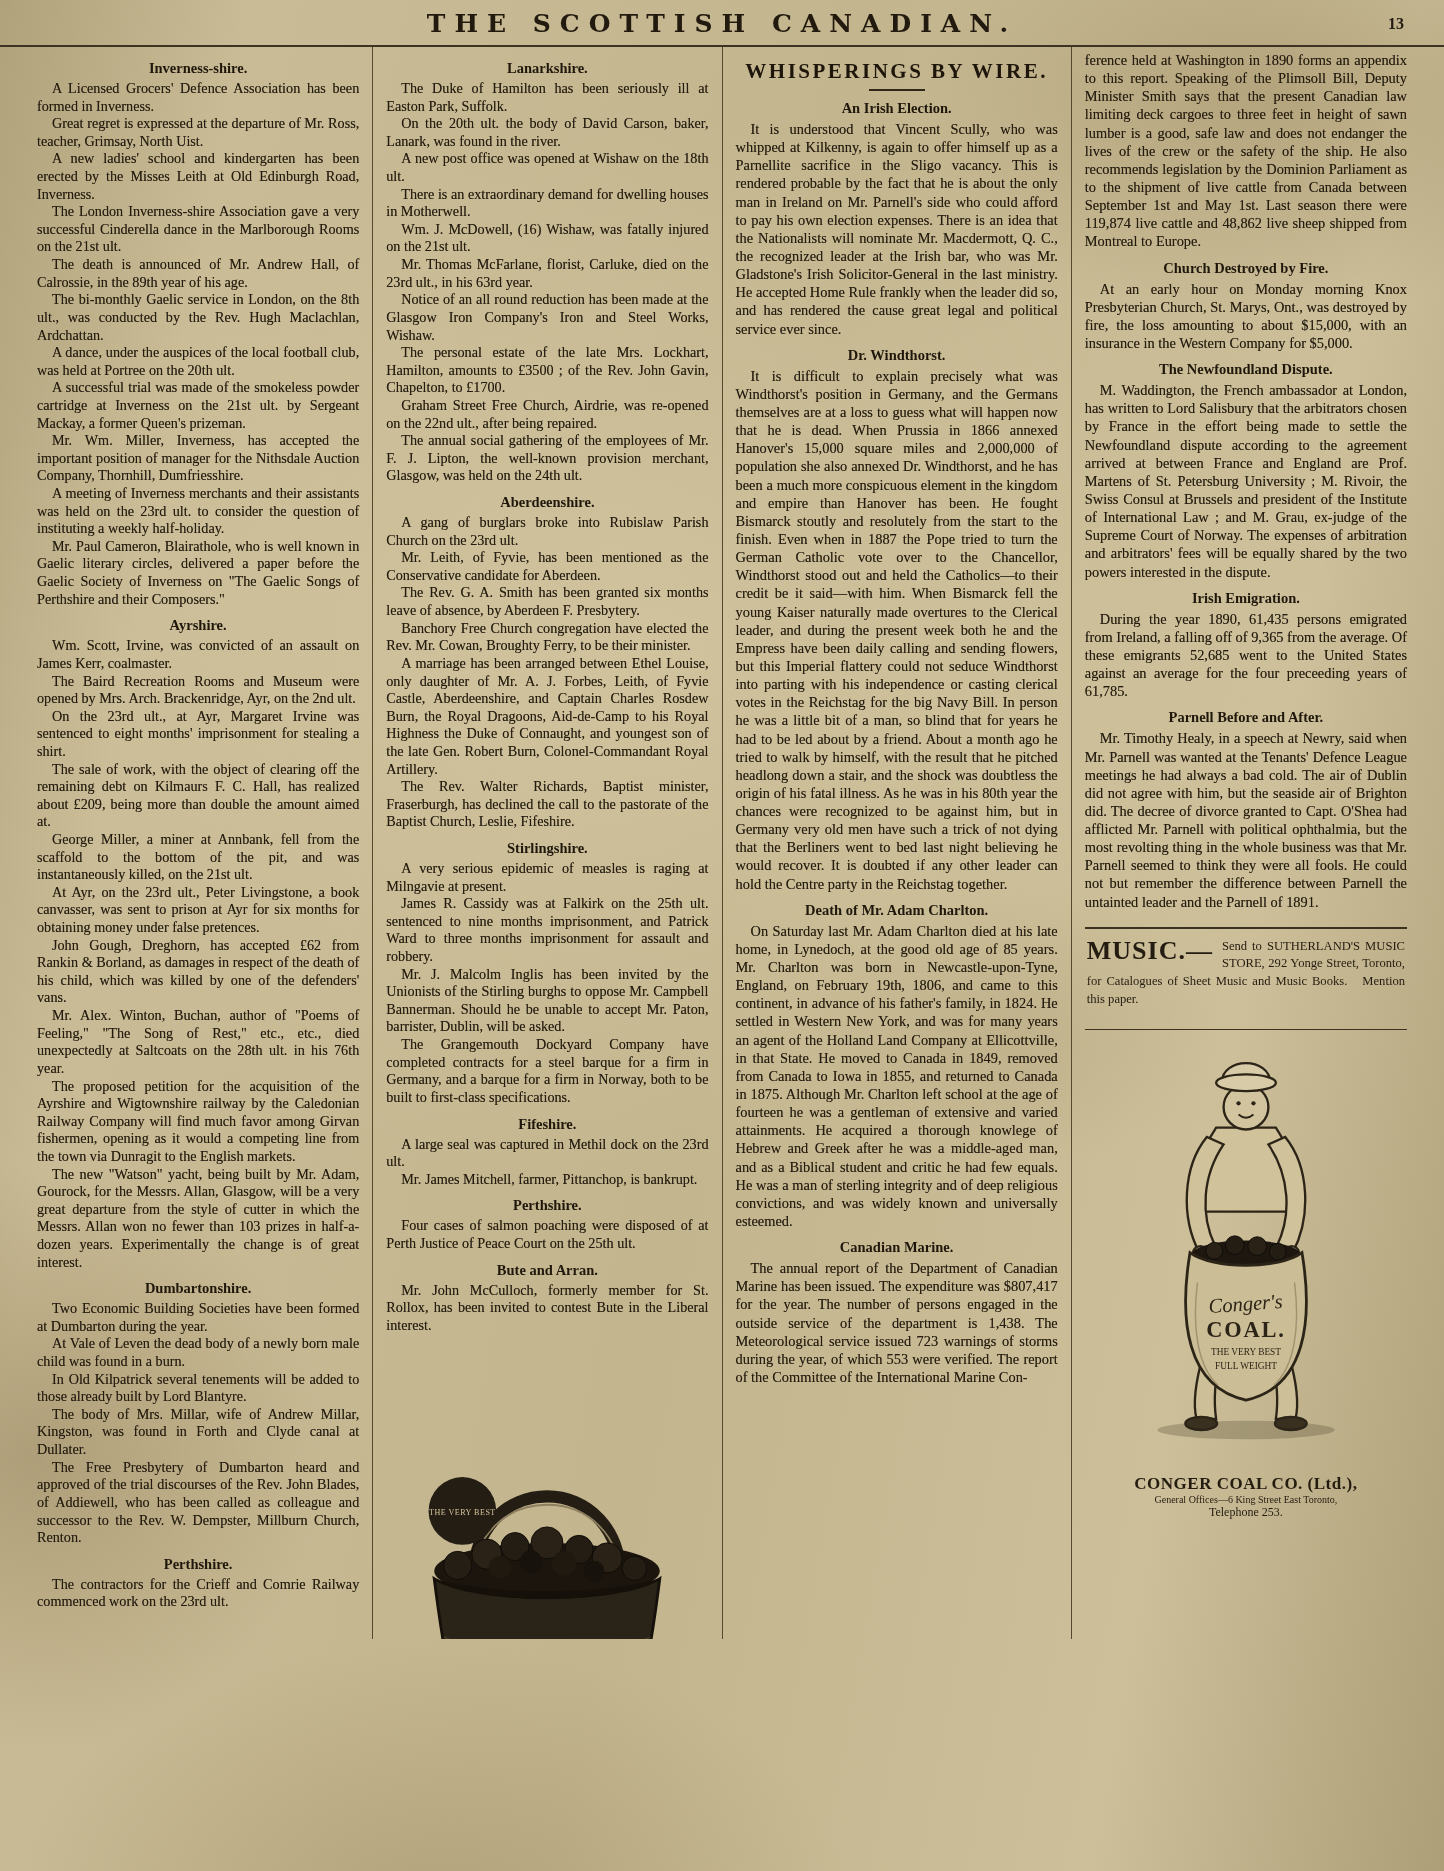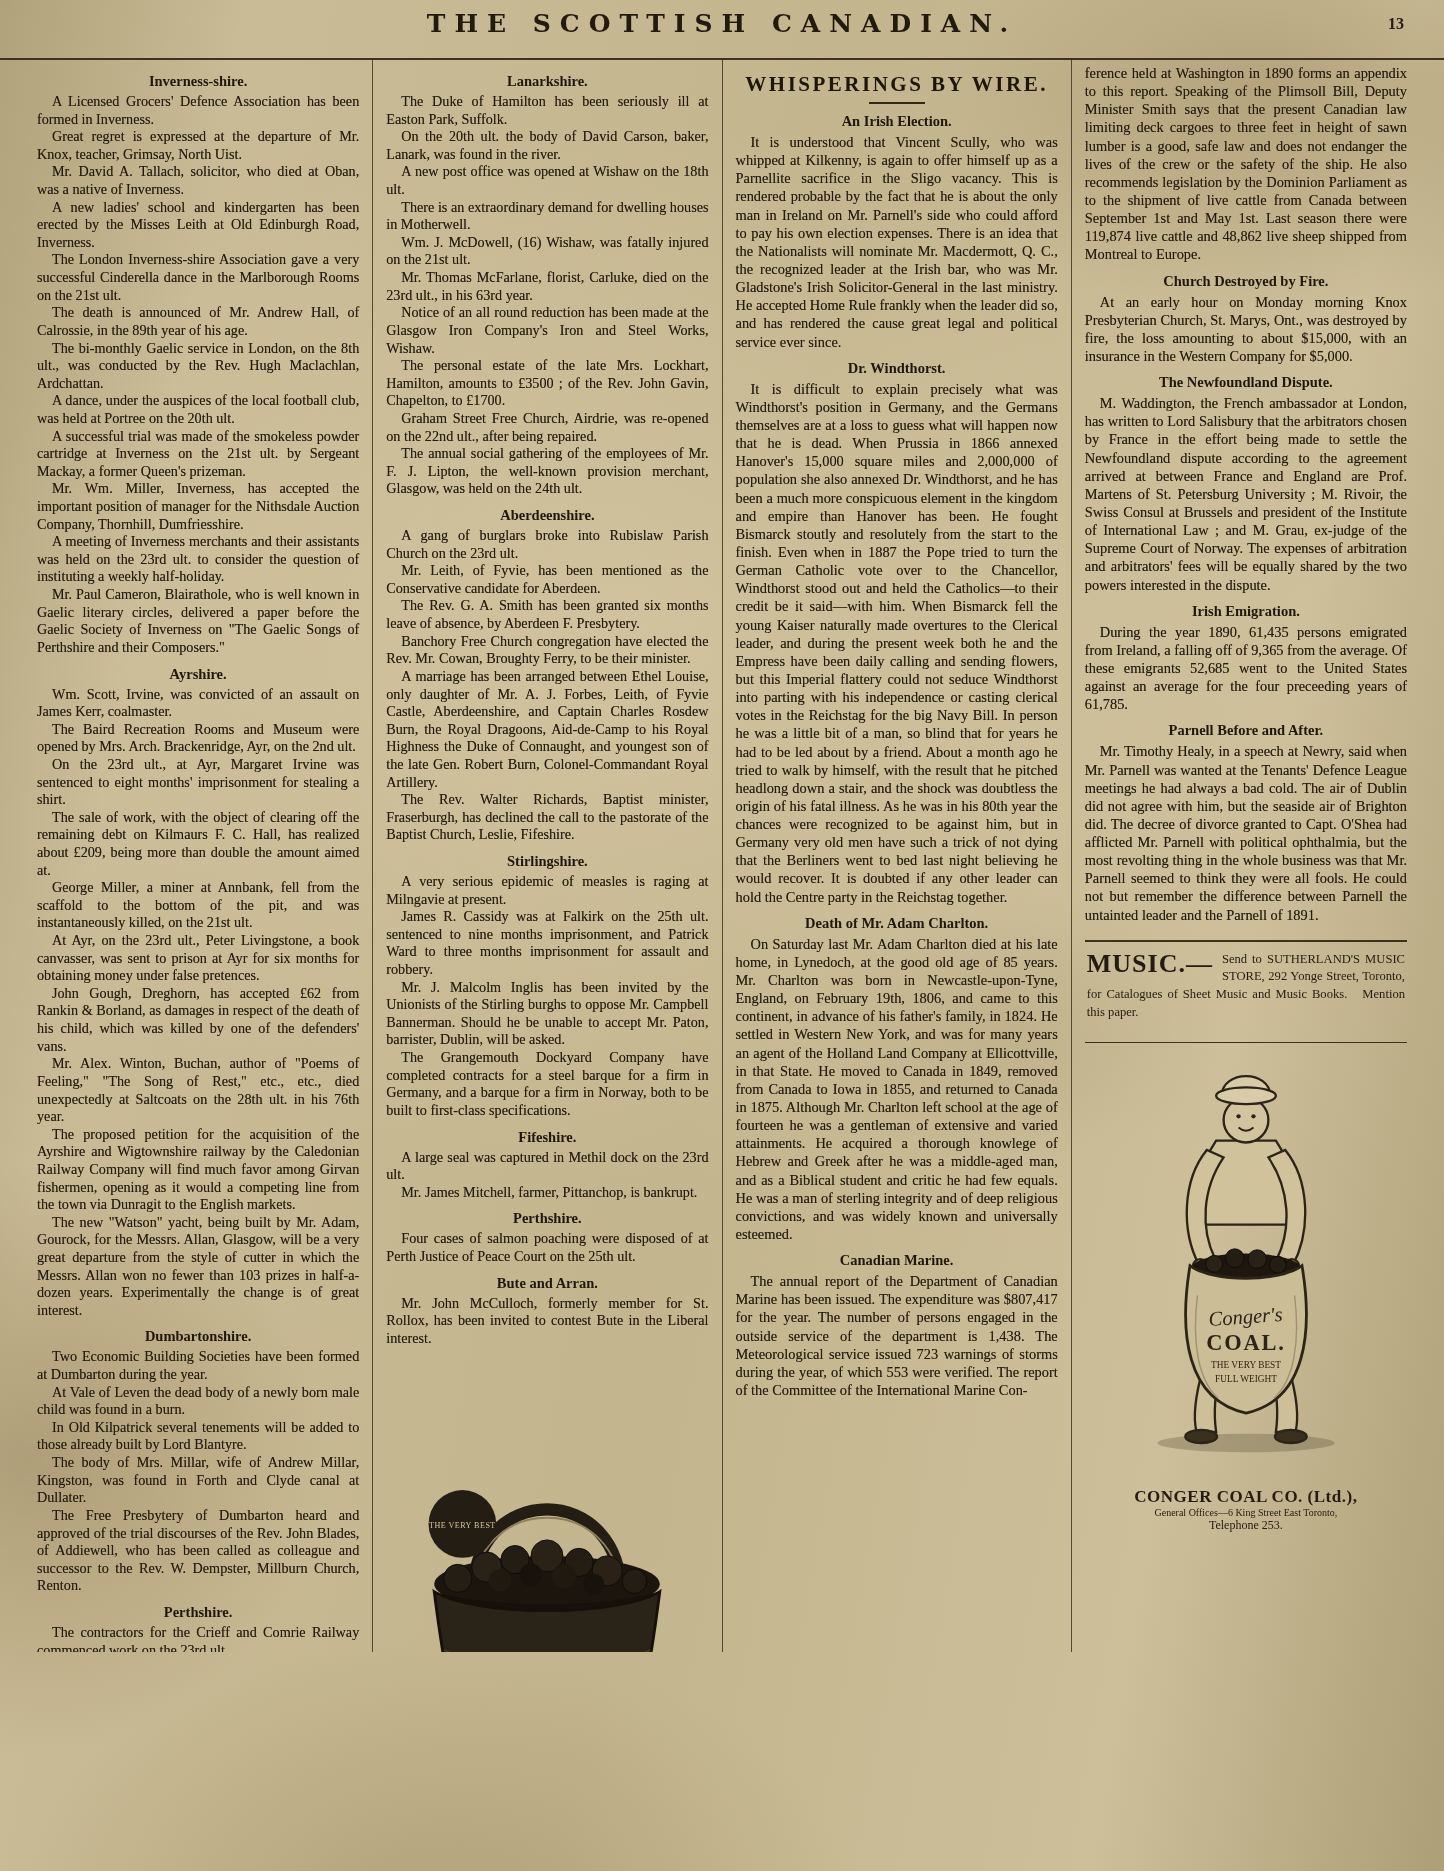--- a/index.html
+++ b/index.html
@@ -8,21 +8,21 @@
     position:relative; width:1444px; height:1871px; overflow:hidden;
     background-color:#c3b58f;
     background-image:
       radial-gradient(ellipse 500px 320px at 88% 5%, rgba(122,100,60,.28), transparent 70%),
       radial-gradient(ellipse 420px 420px at 2% 78%, rgba(112,92,56,.30), transparent 70%),
       radial-gradient(ellipse 600px 380px at 30% 102%, rgba(118,96,58,.22), transparent 70%),
       radial-gradient(ellipse 300px 200px at 70% 55%, rgba(120,100,62,.12), transparent 70%),
       radial-gradient(ellipse 950px 720px at 45% 35%, rgba(238,227,192,.28), transparent 75%),
       linear-gradient(100deg, #b0a27b 0%, #c9bb95 14%, #c3b58e 50%, #ccbf99 80%, #ad9f78 100%);
   }
-  .header { position:relative; height:60px; border-bottom:2px solid #3c3322; }
+  .header { position:relative; height:47px; border-bottom:2px solid #3c3322; }
   .masthead {
     text-align:center; font-family:"DejaVu Serif", serif; font-weight:bold;
     font-size:25px; letter-spacing:9px; padding-top:9px; color:#221a0e;
   }
   .page-number { position:absolute; right:40px; top:15px; font-weight:bold; font-size:16px; }
   .columns { display:flex; height:1592px; padding:0 24px; }
   .column { flex:1 1 0; padding:4px 13px 0; overflow:hidden; }
   .column + .column { border-left:1px solid #55482f; }
   .sec-head { text-align:center; font-size:14.5px; font-weight:bold; margin:9px 0 3px; color:#1f170b; }
   .para {
@@ -56,22 +56,21 @@
     <div class="masthead">THE SCOTTISH CANADIAN.</div>
     <div class="page-number">13</div>
   </div>
 
   <div class="columns">
 
     <div class="column">
       <div class="sections">
           <h3 class="sec-head">Inverness-shire.</h3>
           <p class="para">A Licensed Grocers' Defence Association has been formed in Inverness.</p>
-          <p class="para">Great regret is expressed at the departure of Mr. Knox, teacher, Grimsay, North Uist.</p>
-          <p class="para">Mr. David A. Tallach, solicitor, who died at Oban, was a native of Inverness.</p>
+          <p class="para">Great regret is expressed at the departure of Mr. Ross, teacher, Grimsay, North Uist.</p>
           <p class="para">A new ladies' school and kindergarten has been erected by the Misses Leith at Old Edinburgh Road, Inverness.</p>
           <p class="para">The London Inverness-shire Association gave a very successful Cinderella dance in the Marlborough Rooms on the 21st ult.</p>
           <p class="para">The death is announced of Mr. Andrew Hall, of Calrossie, in the 89th year of his age.</p>
           <p class="para">The bi-monthly Gaelic service in London, on the 8th ult., was conducted by the Rev. Hugh Maclachlan, Ardchattan.</p>
           <p class="para">A dance, under the auspices of the local football club, was held at Portree on the 20th ult.</p>
           <p class="para">A successful trial was made of the smokeless powder cartridge at Inverness on the 21st ult. by Sergeant Mackay, a former Queen's prizeman.</p>
           <p class="para">Mr. Wm. Miller, Inverness, has accepted the important position of manager for the Nithsdale Auction Company, Thornhill, Dumfriesshire.</p>
           <p class="para">A meeting of Inverness merchants and their assistants was held on the 23rd ult. to consider the question of instituting a weekly half-holiday.</p>
           <p class="para">Mr. Paul Cameron, Blairathole, who is well known in Gaelic literary circles, delivered a paper before the Gaelic Society of Inverness on "The Gaelic Songs of Perthshire and their Composers."</p>
           <h3 class="sec-head">Ayrshire.</h3>

